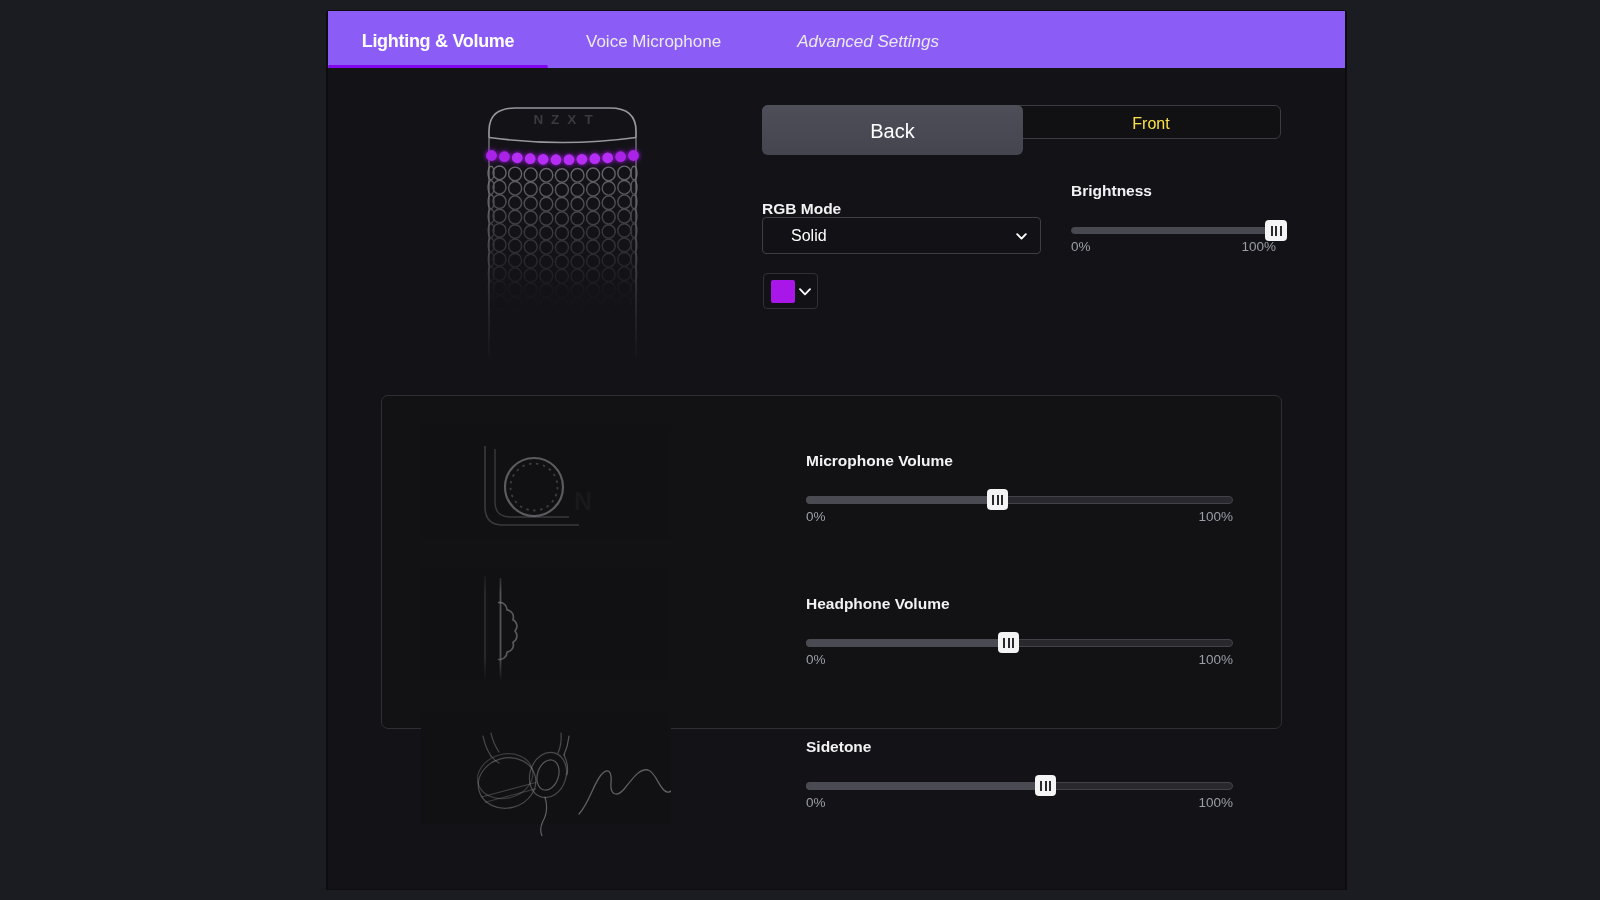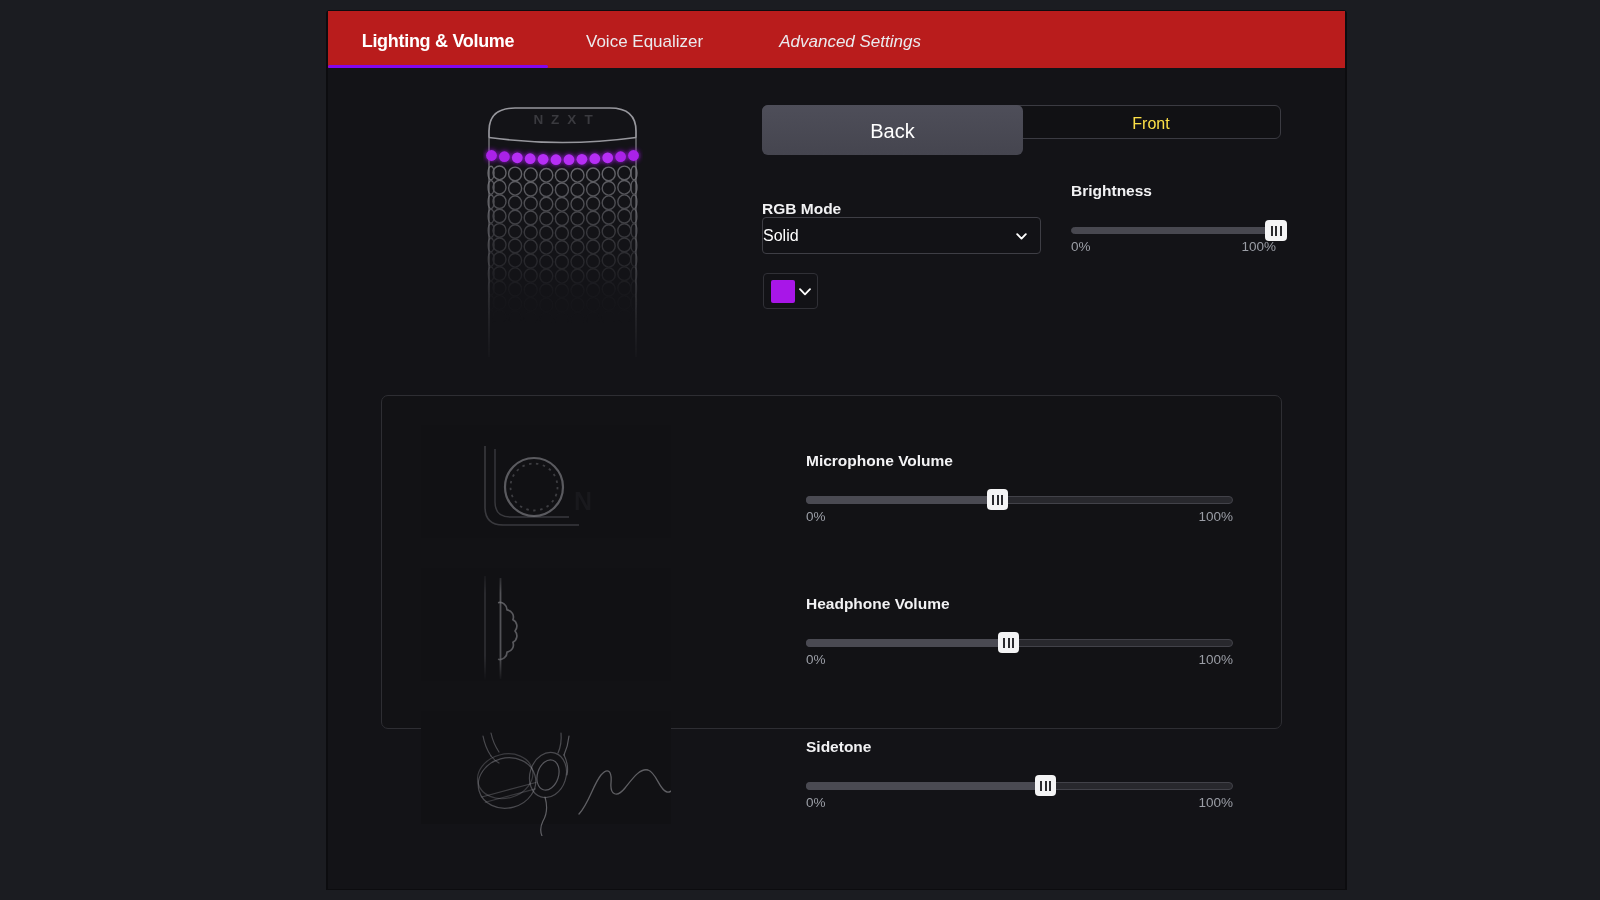--- a/index.html
+++ b/index.html
@@ -1,50 +1,50 @@
 <!DOCTYPE html>
 <html><head>
 <meta charset="utf-8">
 <style>
 * { margin:0; padding:0; box-sizing:border-box; }
 html,body { width:1600px; height:900px; background:#1b1c21; font-family:"Liberation Sans",sans-serif; overflow:hidden; }
 #panel { position:absolute; left:326px; top:10px; width:1021px; height:880px; background:#131317; border:2px solid #0c0c0f; border-bottom-width:1px; border-top-width:1px; border-radius:4px 4px 0 0; }
-#tabbar { position:absolute; left:0; top:0; width:100%; height:57px; background:#b91c1c; display:flex; }
+#tabbar { position:absolute; left:0; top:0; width:100%; height:57px; background:#8b5cf6; display:flex; }
 .tab { height:57px; display:flex; align-items:center; justify-content:center; color:#ebebee; font-size:17px; padding-top:4px; }
 .tab.active { color:#ffffff; font-weight:bold; width:220px; font-size:18px; letter-spacing:-0.3px; }
 #underline { position:absolute; left:0; top:54px; width:220px; height:3px; background:#8206f0; border-radius:2px; }
 .label { position:absolute; color:#f2f2f4; font-size:15.5px; font-weight:bold; }
 .pct { position:absolute; color:#9b9ea6; font-size:13.5px; }
 
 #seg { position:absolute; left:434px; top:94px; width:519px; height:34px; border:1px solid #3b3b42; border-radius:6px; background:#111114; }
 #segBack { position:absolute; left:-1px; top:-1px; width:261px; height:50px; background:linear-gradient(#4e4e59,#45454f); border-radius:6px; display:flex; align-items:center; justify-content:center; color:#fff; font-size:20px; padding-top:3px; }
 #segFront { position:absolute; right:0; top:0; width:258px; height:32px; display:flex; align-items:center; justify-content:center; color:#fde047; font-size:16px; padding-top:3px; }
 
-#select { position:absolute; left:434px; top:206px; width:279px; height:37px; border:1px solid #3e3e45; border-radius:4px; background:#121216; color:#fff; font-size:16px; line-height:35px; padding-left:0; }
+#select { position:absolute; left:434px; top:206px; width:279px; height:37px; border:1px solid #3e3e45; border-radius:4px; background:#121216; color:#fff; font-size:16px; line-height:35px; padding-left:28px; }
 #select svg { position:absolute; right:13px; top:15px; }
 
 #swatch { position:absolute; left:435px; top:262px; width:55px; height:36px; border:1px solid #303036; border-radius:4px; background:#121216; }
 #swatch .sq { position:absolute; left:7px; top:6px; width:24px; height:23px; background:#a816e8; border-radius:2px; }
 #swatch svg { position:absolute; right:6px; top:14px; }
 
 .slider { position:absolute; }
 .track { position:absolute; left:0; right:0; background:#28282d; border:1px solid #424249; border-radius:4px; }
 .fill  { position:absolute; left:0; top:0; bottom:0; background:#4a4a52; border-radius:4px; }
 .thumb { position:absolute; width:21px; height:21px; background:#f4f4f5; border-radius:4px; display:flex; align-items:center; justify-content:center; gap:2.5px; }
 .thumb i { display:block; width:2px; height:10px; background:#2a2a2e; }
 
 #box { position:absolute; left:53px; top:384px; width:901px; height:334px; border:1px solid #2e2e33; border-radius:7px; background:#121215; }
 .img { position:absolute; left:39px; width:250px; height:113px; background:#111114; }
 </style>
 </head>
 <body>
 <div id="panel">
   <div id="tabbar">
     <div class="tab active">Lighting &amp; Volume</div>
-    <div class="tab" style="padding:4px 38px 0;">Voice Equalizer</div>
+    <div class="tab" style="padding:4px 38px 0;">Voice Microphone</div>
     <div class="tab" style="padding:4px 38px 0;font-style:italic;">Advanced Settings</div>
   </div>
   <div id="underline"></div>
 
   <div id="micwrap" style="position:absolute;left:155px;top:84px;width:160px;height:300px;">
       <svg width="160" height="300" viewBox="0 0 160 300" style="position:absolute;left:0;top:0;">
 <defs>
 <linearGradient id="fadeg" x1="0" y1="0" x2="0" y2="1">
             <stop offset="0" stop-color="#fff" stop-opacity="0.82"></stop>
             <stop offset="0.45" stop-color="#fff" stop-opacity="0.34"></stop>

